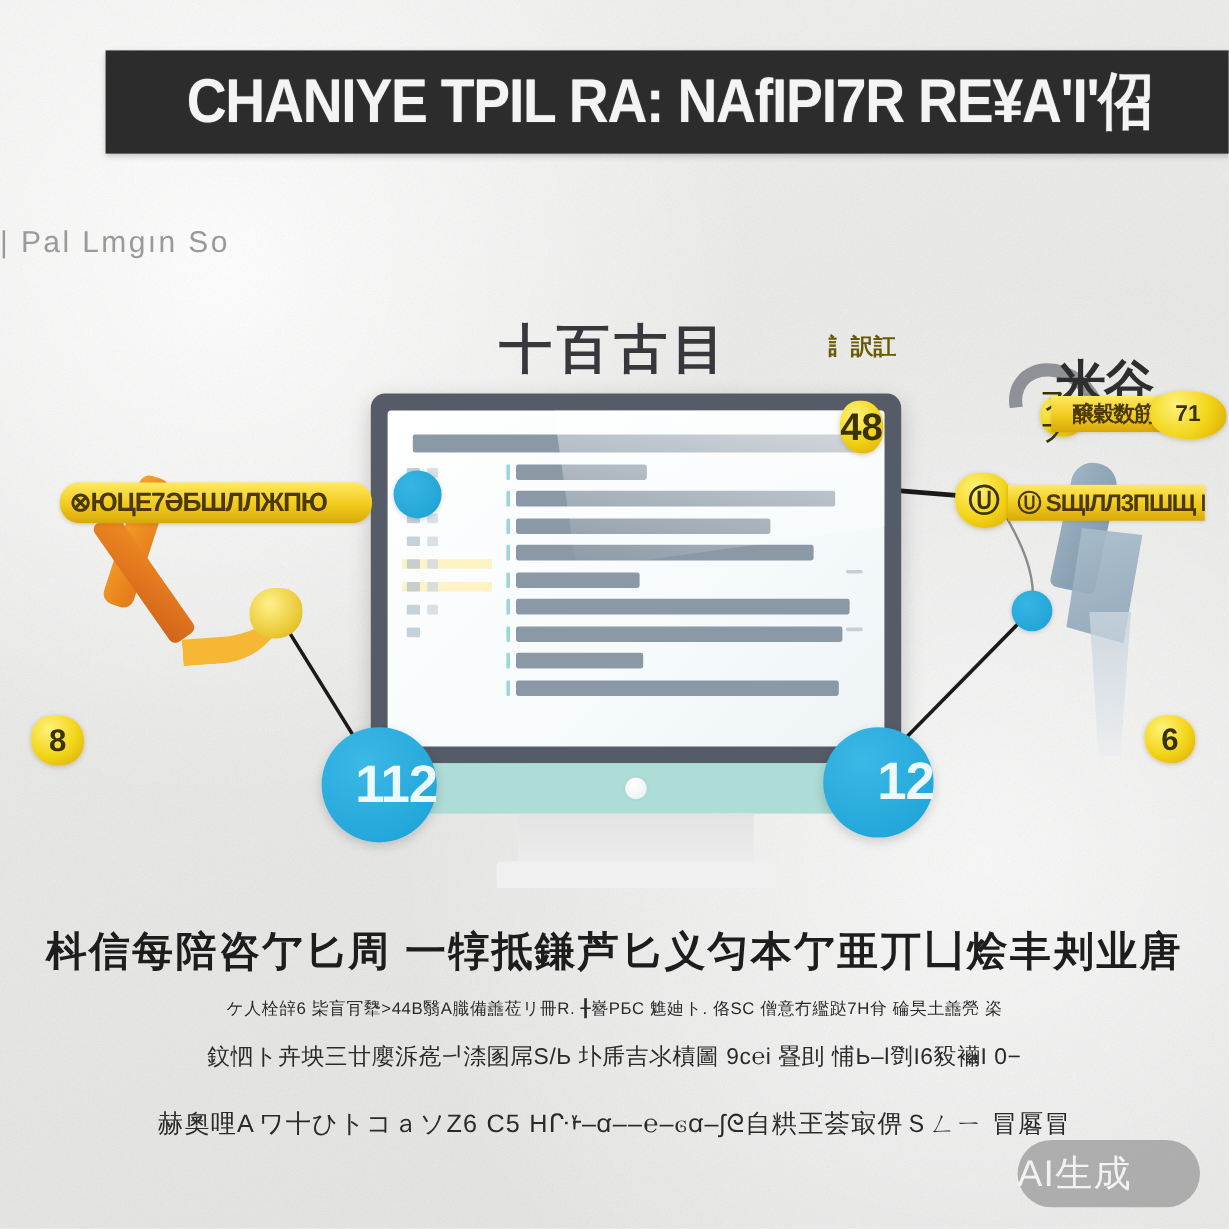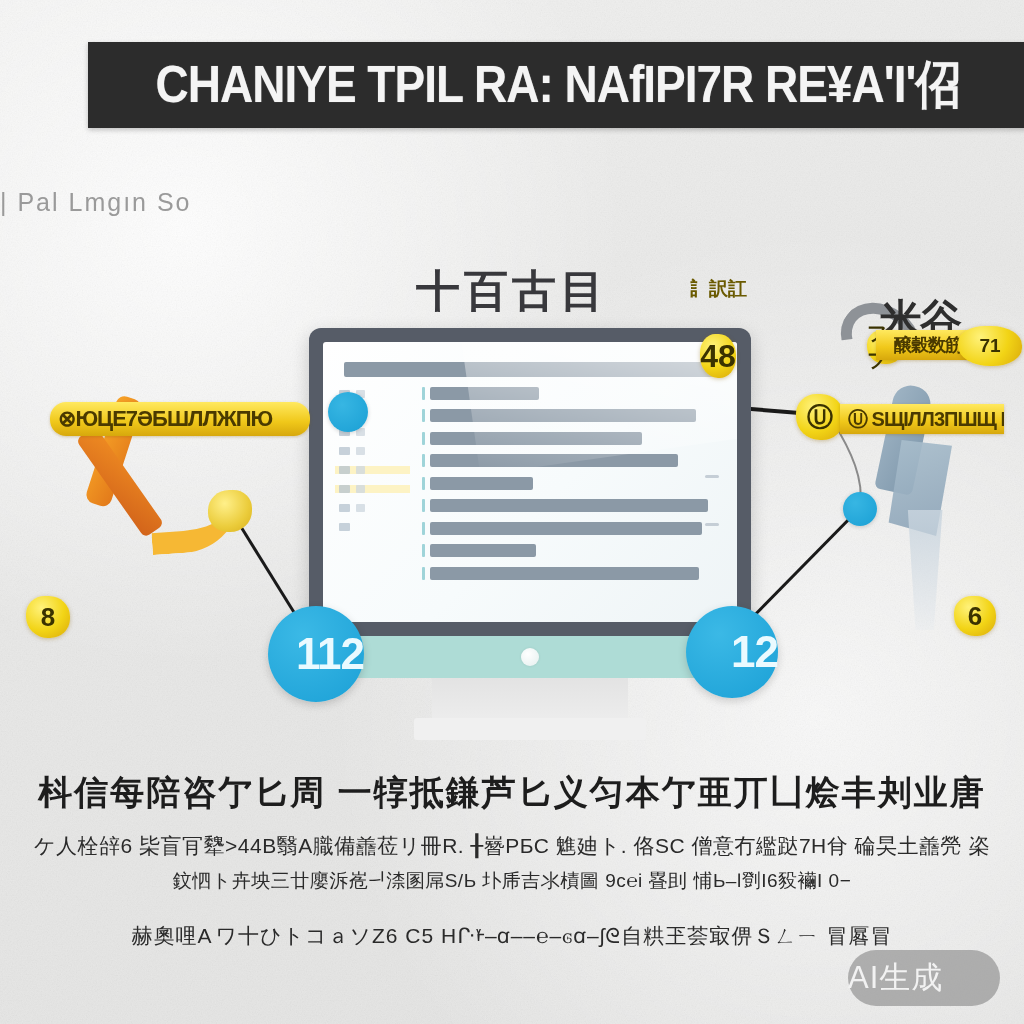--- a/index.html
+++ b/index.html
@@ -235,21 +235,21 @@
 
   
   #bottom-headline{
     position:absolute;left:0;top:770px;width:1024px;text-align:center;
     color:#1d1d1d;font-size:34px;font-weight:bold;letter-spacing:2px;
   }
   .bottom-line{
     position:absolute;left:0;width:1024px;text-align:center;
     color:#2a2a2a;
   }
-  #bottom-line-1{top:832px;font-size:21px;letter-spacing:.5px;}
+  #bottom-line-1{top:832px;font-size:14px;letter-spacing:.5px;}
   #bottom-line-2{top:868px;font-size:19px;letter-spacing:.5px;}
   #bottom-line-3{top:912px;font-size:21px;letter-spacing:1px;}
 
   
   #watermark{
     position:absolute;left:848px;top:950px;width:152px;height:56px;
     background:rgba(150,150,150,.72);
     border-radius:28px;
     display:flex;align-items:center;
     color:#f2f2f2;font-size:31px;letter-spacing:1px;

